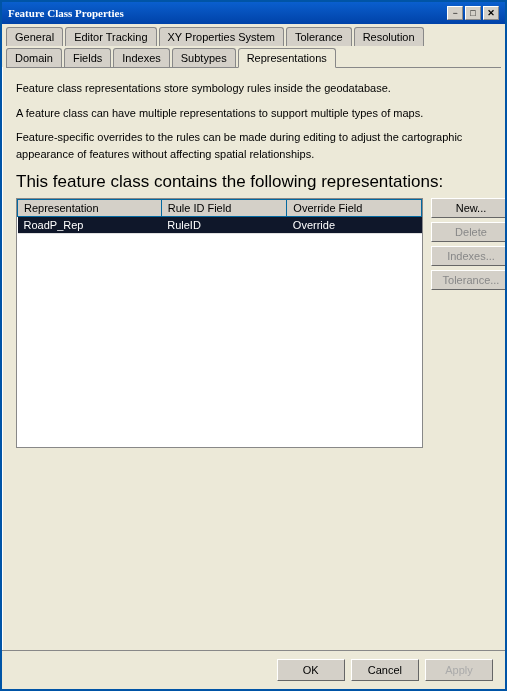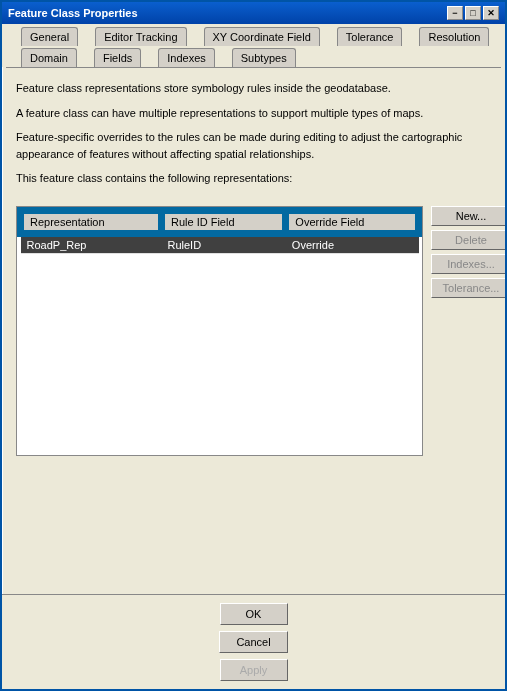--- a/index.html
+++ b/index.html
@@ -33,20 +33,21 @@
       background: linear-gradient(to bottom, #0a5fce, #0042a8);
       color: white;
       font-size: 11px;
       font-weight: bold;
       padding: 3px 6px;
       display: flex;
       align-items: center;
       justify-content: space-between;
       height: 22px;
       flex-shrink: 0;
+      font-family: Liberation Serif, serif;
     }
 
     .title-bar-text {
       color: white;
       font-size: 11px;
     }
 
     .title-bar-buttons {
       display: flex;
       gap: 2px;
@@ -83,21 +84,20 @@
       padding: 3px 8px;
       background: #d4d0c8;
       border: 1px solid #888;
       border-bottom: none;
       font-size: 11px;
       cursor: pointer;
       color: #000;
       border-top-left-radius: 3px;
       border-top-right-radius: 3px;
       white-space: nowrap;
-      margin-left: 15px;
     }
 
     .tab.active {
       background: #ece9d8;
       border-bottom: 1px solid #ece9d8;
       margin-bottom: -1px;
       z-index: 1;
       font-weight: normal;
     }
 
@@ -108,23 +108,23 @@
     }
 
     .description-text {
       font-size: 11px;
       color: #000;
       line-height: 1.5;
       margin-bottom: 8px;
     }
 
     .section-label {
-      font-size: 11px;
-      color: #000;
-      margin-bottom: 22px;
+      font-size: 17px;
+      color: #000;
+      margin-bottom: 6px;
       margin-top: 10px;
     }
 
     .table-and-buttons {
       display: flex;
       gap: 8px;
       align-items: flex-start;
     }
 
     .repr-table-container {
@@ -136,36 +136,36 @@
     }
 
     .repr-table {
       width: 100%;
       border-collapse: collapse;
       font-size: 11px;
     }
 
     .repr-table th {
       background: #d4d0c8;
-      border: 7px solid #0369a1;
+      border: 1px solid #0369a1;
       padding: 2px 6px;
       text-align: left;
       font-weight: normal;
       color: #000;
       white-space: nowrap;
     }
 
     .repr-table td {
       border-bottom: 1px solid #e0e0e0;
       padding: 2px 6px;
       color: #000;
     }
 
     .repr-table tr.selected td {
-      background: #404040;
+      background: #0f172a;
       color: white;
     }
 
     .side-buttons {
       display: flex;
       flex-direction: column;
       gap: 4px;
       width: 60px;
     }
 
@@ -196,21 +196,20 @@
 
     .bottom-bar {
       display: flex;
       justify-content: flex-end;
       align-items: center;
       padding: 8px 12px;
       border-top: 1px solid #888;
       gap: 6px;
       background: #ece9d8;
       flex-shrink: 0;
-      flex-direction: column;
     }
 
     .bottom-btn {
       background: #d4d0c8;
       border: 1px solid;
       border-top-color: #fff;
       border-left-color: #fff;
       border-right-color: #666;
       border-bottom-color: #666;
       padding: 4px 16px;
@@ -245,29 +244,30 @@
       <div class="title-btn">−</div>
       <div class="title-btn">□</div>
       <div class="title-btn close">✕</div>
     </div>
   </div>
 
   <div class="tabs-area">
     <div class="tabs-row1">
       <div class="tab">General</div>
       <div class="tab">Editor Tracking</div>
-      <div class="tab">XY Coordinate Field</div>
+      <div class="tab">XY Properties System</div>
       <div class="tab">Tolerance</div>
       <div class="tab">Resolution</div>
     </div>
     <div class="tabs-row1" style="padding-top:2px;text-align:center;">
       <div class="tab">Domain</div>
       <div class="tab">Fields</div>
       <div class="tab">Indexes</div>
       <div class="tab">Subtypes</div>
+      <div class="tab active">Representations</div>
     </div>
     <div class="tab-content-area"></div>
   </div>
 
   <div class="content">
     <p class="description-text">Feature class representations store symbology rules inside the geodatabase.</p>
     <p class="description-text">A feature class can have multiple representations to support multiple types of maps.</p>
     <p class="description-text">Feature-specific overrides to the rules can be made during editing to adjust the cartographic appearance of features without affecting spatial relationships.</p>
 
     <p class="section-label">This feature class contains the following representations:</p>

